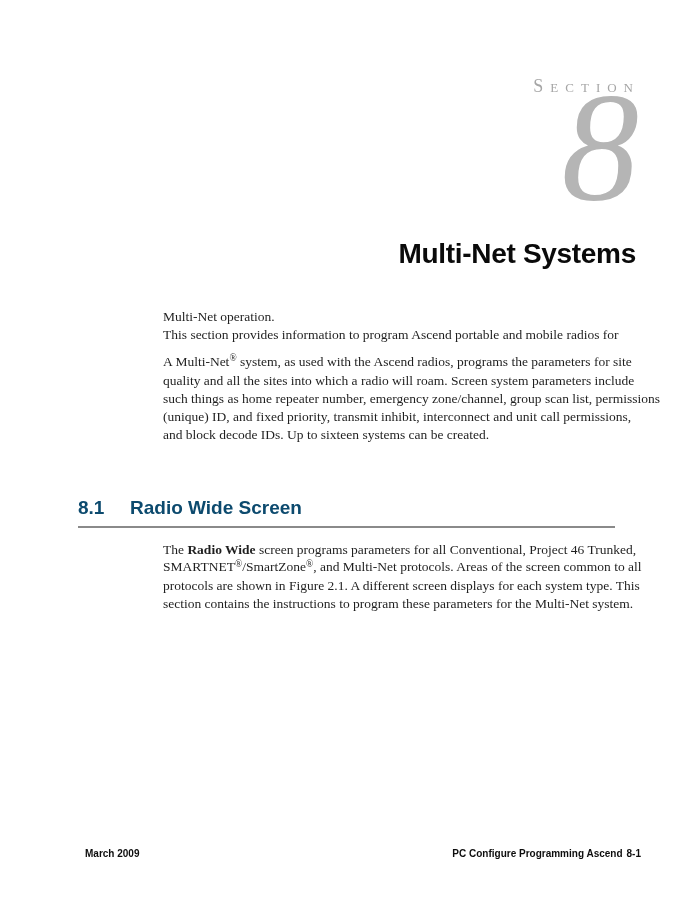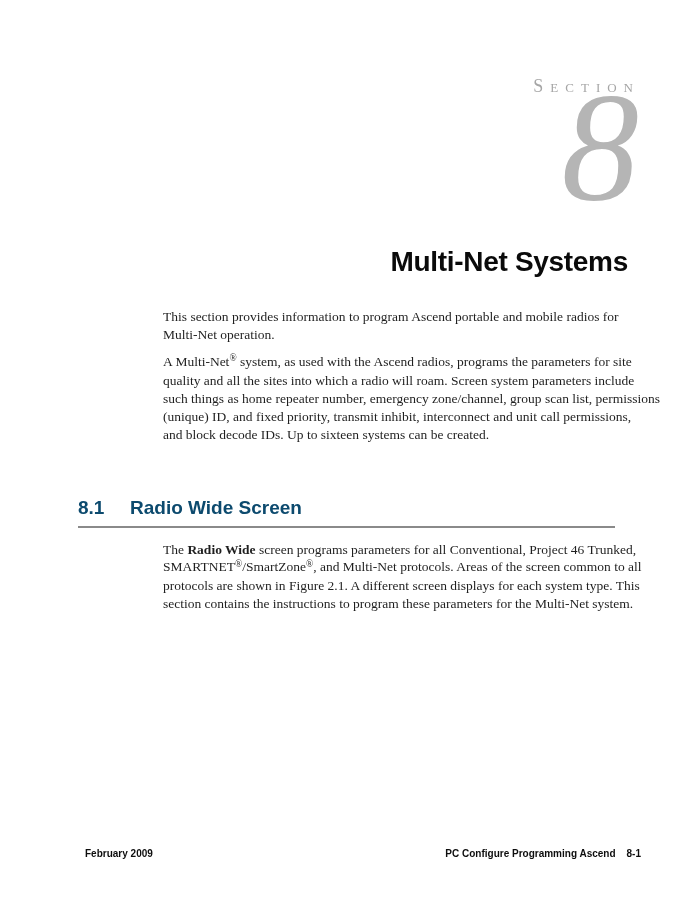--- a/index.html
+++ b/index.html
@@ -126,54 +126,54 @@
     right: 82px;
     top: 848px;
     font-family: "Liberation Sans", sans-serif;
     font-weight: bold;
     font-size: 10px;
     color: #0d0d0d;
     white-space: pre;
   }
   .footer-right .pgnum {
     display: inline-block;
-    margin-left: 11px;
+    margin-left: 4px;
   }
 </style>
 </head>
 <body>
 
 <div class="page">
 
   <div class="section-label"><span class="initial">S</span><span>ECTION</span></div>
 
   <div class="section-number">8</div>
 
-  <h1 class="doc-title" style="margin:12px;text-align:right;">Multi-Net Systems</h1>
+  <h1 class="doc-title" style="margin:4px;text-align:right;">Multi-Net Systems</h1>
 
   <div class="body-col">
     <div class="para">
+      <div class="line">Multi-Net operation.</div>
       <div class="line">This section provides information to program Ascend portable and mobile radios for</div>
-      <div class="line">Multi-Net operation.</div>
     </div>
     <div class="para">
       <div class="line"><span>A Multi-Net</span><span class="sup">®</span><span> system, as used with the Ascend radios, programs the parameters for site</span></div>
       <div class="line">quality and all the sites into which a radio will roam. Screen system parameters include</div>
       <div class="line">such things as home repeater number, emergency zone/channel, group scan list, permissions</div>
       <div class="line">(unique) ID, and fixed priority, transmit inhibit, interconnect and unit call permissions,</div>
       <div class="line">and block decode IDs. Up to sixteen systems can be created.</div>
     </div>
   </div>
 
   <div class="h2"><span class="num">8.1</span><span>Radio Wide Screen</span></div>
   <div class="h2-rule"></div>
 
   <div class="sec-para">
     <div class="line"><span>The </span><span class="b">Radio Wide</span><span> screen programs parameters for all Conventional, Project 46 Trunked,</span></div>
     <div class="line"><span>SMARTNET</span><span class="sup">®</span><span>/SmartZone</span><span class="sup">®</span><span>, and Multi-Net protocols. Areas of the screen common to all</span></div>
     <div class="line">protocols are shown in Figure 2.1. A different screen displays for each system type. This</div>
     <div class="line">section contains the instructions to program these parameters for the Multi-Net system.</div>
   </div>
 
-  <div class="footer-date">February 2009</div>
+  <div class="footer-date">March 2009</div>
   <div class="footer-right"><span>PC Configure Programming Ascend</span><span class="pgnum">8-1</span></div>
 
 </div>
 
 </body></html>

